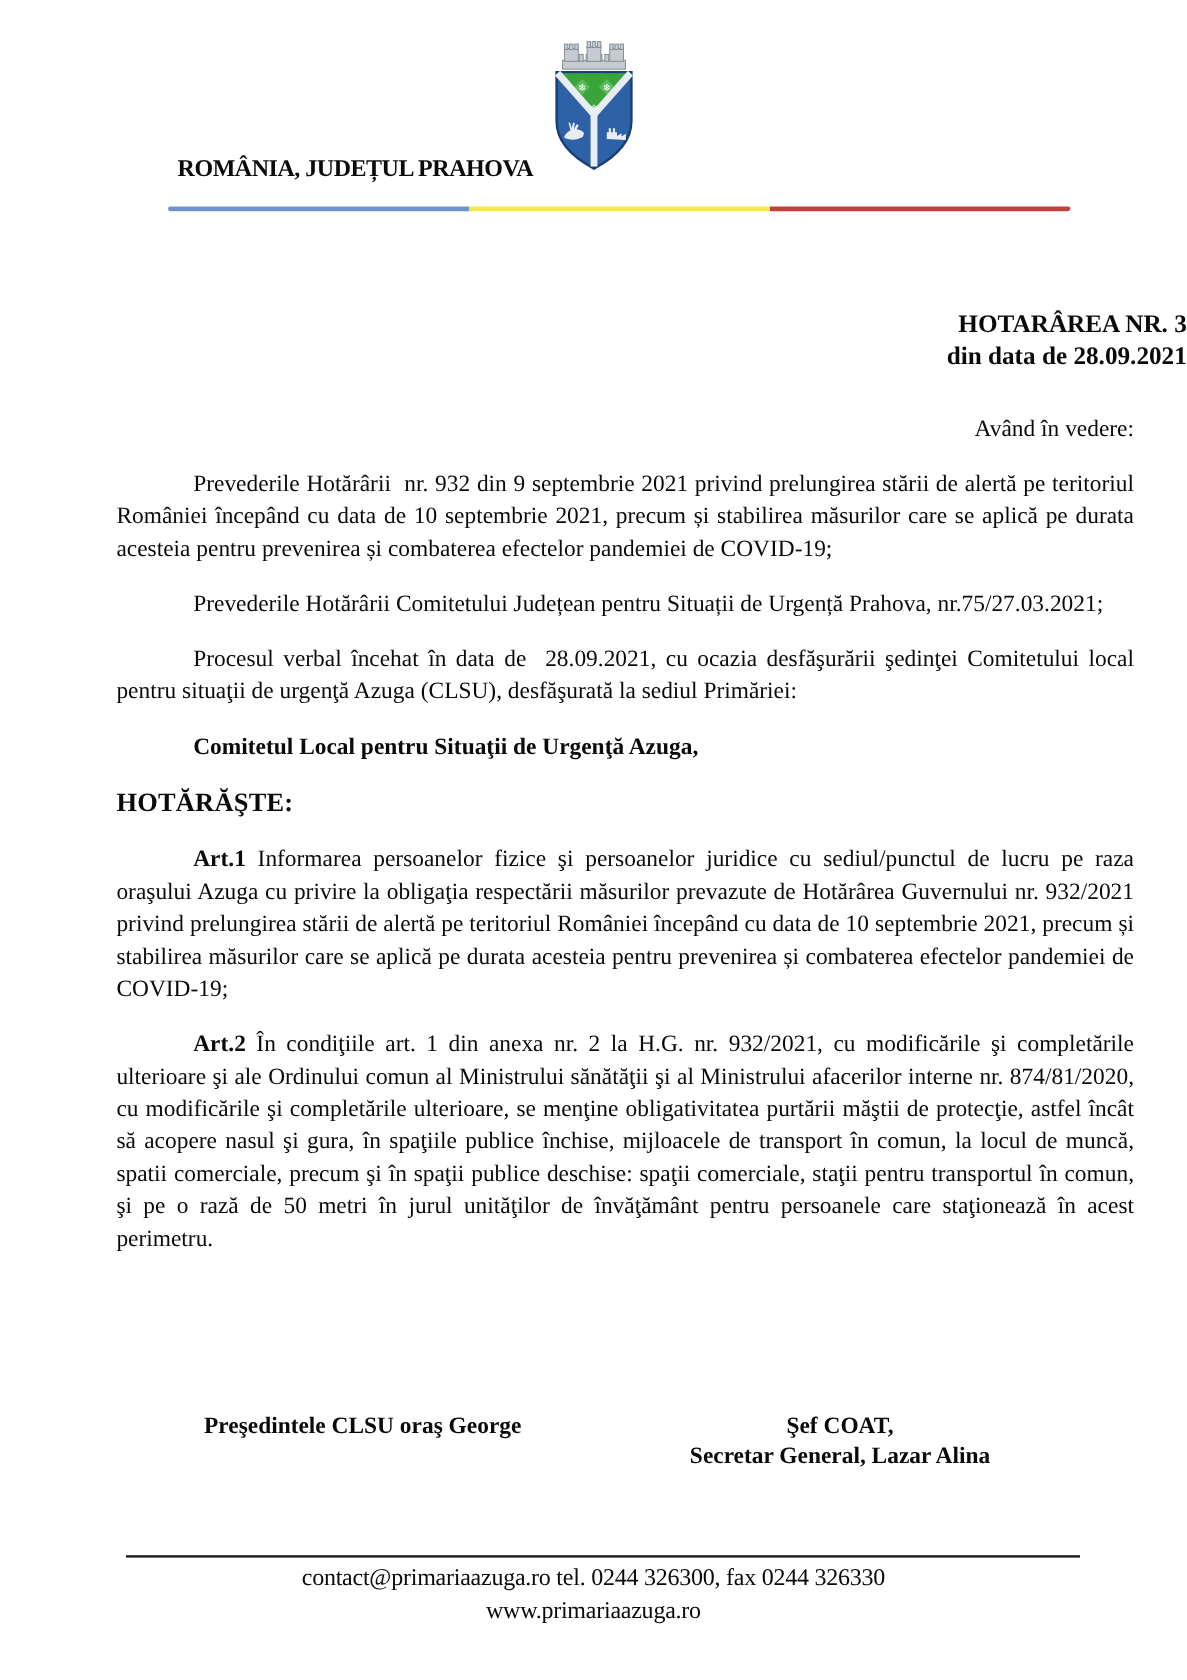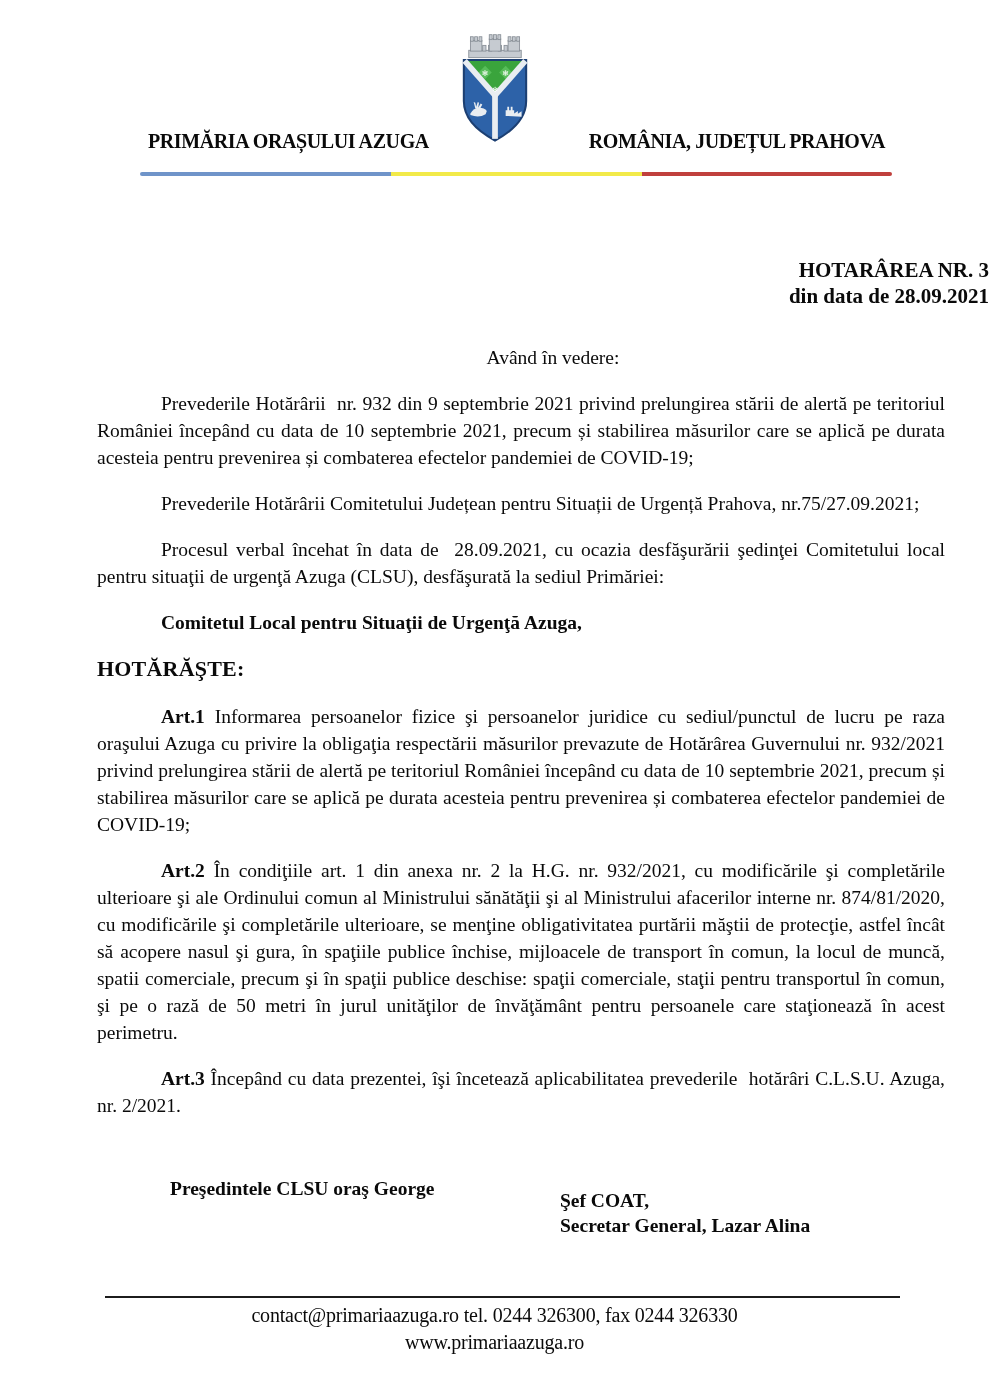--- a/index.html
+++ b/index.html
@@ -32,31 +32,31 @@
   .decision{
     position:absolute;top:257px;left:0;right:0;
     text-align:right;font-weight:bold;font-size:21px;line-height:26px;
   }
   
   .content{
     position:absolute;top:344px;left:97px;width:848px;
     font-size:19.5px;line-height:27px;
   }
   .content p{margin:0 0 19px;text-indent:64px;text-align:justify;white-space:pre-wrap;}
-  .content p.having{text-align:center;}
+  .content p.having{text-align:right;}
   .content p.lead{font-weight:bold;margin-top:5px;text-align:left;}
   .content p.decree{
     text-indent:0;text-align:left;font-weight:bold;font-size:22px;
     margin:3px 0 21px;letter-spacing:0.2px;
   }
   .art-label{font-weight:bold;}
   
   .signatures{position:absolute;top:1176px;left:0;right:0;font-weight:bold;font-size:19.5px;line-height:25px;}
   .sig-left{position:absolute;left:170px;top:0;text-align:left;}
-  .sig-right{position:absolute;left:560px;top:0;width:280px;margin-top:12px;}
+  .sig-right{position:absolute;left:560px;top:0;width:280px;text-align:center;}
   
   .footer-rule{position:absolute;top:1296px;left:105px;width:795px;height:2px;background:#1c1c1c;}
   .footer-text{
     position:absolute;top:1302px;left:0;right:0;text-align:center;
     font-size:20px;line-height:27px;letter-spacing:-0.2px;
   }
 </style>
 </head>
 <body>
 
@@ -106,44 +106,42 @@
       <g fill="#e9edf1">
         <path d="M20,98 q4,-7 11,-7 q6,0 9,4 l-1.5,4 q-8,5 -18.5,1 z"></path>
         <path d="M26,92 l-2,-8 2,1 1,5 2,-6 1.5,1 -1,6 3,-5 2,1 -3,6 z"></path>
       </g>
 
       <path d="M63,101 v-7 h2 v-4 h2.2 v4 h2 v-4 h2.2 v4 h2 v4 l4.5,-3 v3.5 l4.5,-3 v6.5 z" fill="#e9edf1"></path>
     </svg>
   </div>
 
   <div class="header-row">
-    <span class="header-label">PRIMĂRIA ORAȘULUI AZUGA</span>
     <span class="header-label">ROMÂNIA, JUDEȚUL PRAHOVA</span>
   </div>
 
   <div class="tricolor"></div>
 
 
   <div class="decision">
     <div>HOTARÂREA NR. 3</div>
     <div>din data de 28.09.2021</div>
   </div>
 
   <div class="content">
     <p class="having">Având în vedere:</p>
     <p>Prevederile Hotărârii  nr. 932 din 9 septembrie 2021 privind prelungirea stării de alertă pe teritoriul României începând cu data de 10 septembrie 2021, precum și stabilirea măsurilor care se aplică pe durata acesteia pentru prevenirea și combaterea efectelor pandemiei de COVID-19;</p>
-    <p>Prevederile Hotărârii Comitetului Județean pentru Situații de Urgență Prahova, nr.75/27.09.2021;</p>
+    <p>Prevederile Hotărârii Comitetului Județean pentru Situații de Urgență Prahova, nr.75/27.03.2021;</p>
     <p>Procesul verbal încehat în data de  28.09.2021, cu ocazia desfăşurării şedinţei Comitetului local pentru situaţii de urgenţă Azuga (CLSU), desfăşurată la sediul Primăriei:</p>
 
     <p class="lead">Comitetul Local pentru Situaţii de Urgenţă Azuga,</p>
     <p class="decree">HOTĂRĂŞTE:</p>
 
     <p><span class="art-label">Art.1</span> <span>Informarea persoanelor fizice şi persoanelor juridice cu sediul/punctul de lucru pe raza oraşului Azuga cu privire la obligaţia respectării măsurilor prevazute de Hotărârea Guvernului nr. 932/2021 privind prelungirea stării de alertă pe teritoriul României începând cu data de 10 septembrie 2021, precum și stabilirea măsurilor care se aplică pe durata acesteia pentru prevenirea și combaterea efectelor pandemiei de COVID-19;</span></p>
     <p><span class="art-label">Art.2</span> <span>În condiţiile art. 1 din anexa nr. 2 la H.G. nr. 932/2021, cu modificările şi completările ulterioare şi ale Ordinului comun al Ministrului sănătăţii şi al Ministrului afacerilor interne nr. 874/81/2020, cu modificările şi completările ulterioare, se menţine obligativitatea purtării măştii de protecţie, astfel încât să acopere nasul şi gura, în spaţiile publice închise, mijloacele de transport în comun, la locul de muncă, spatii comerciale, precum şi în spaţii publice deschise: spaţii comerciale, staţii pentru transportul în comun, şi pe o rază de 50 metri în jurul unităţilor de învăţământ pentru persoanele care staţionează în acest perimetru.</span></p>
-    <p><span class="art-label">Art.3</span> <span>Începând cu data prezentei, îşi încetează aplicabilitatea prevederile  hotărâri C.L.S.U. Azuga, nr. 2/2021.</span></p>
   </div>
 
   <div class="signatures">
     <div class="sig-left">
       <div>Preşedintele CLSU oraş George</div>
     </div>
     <div class="sig-right">
       <div>Şef COAT,</div>
       <div>Secretar General,  Lazar Alina</div>
     </div>

